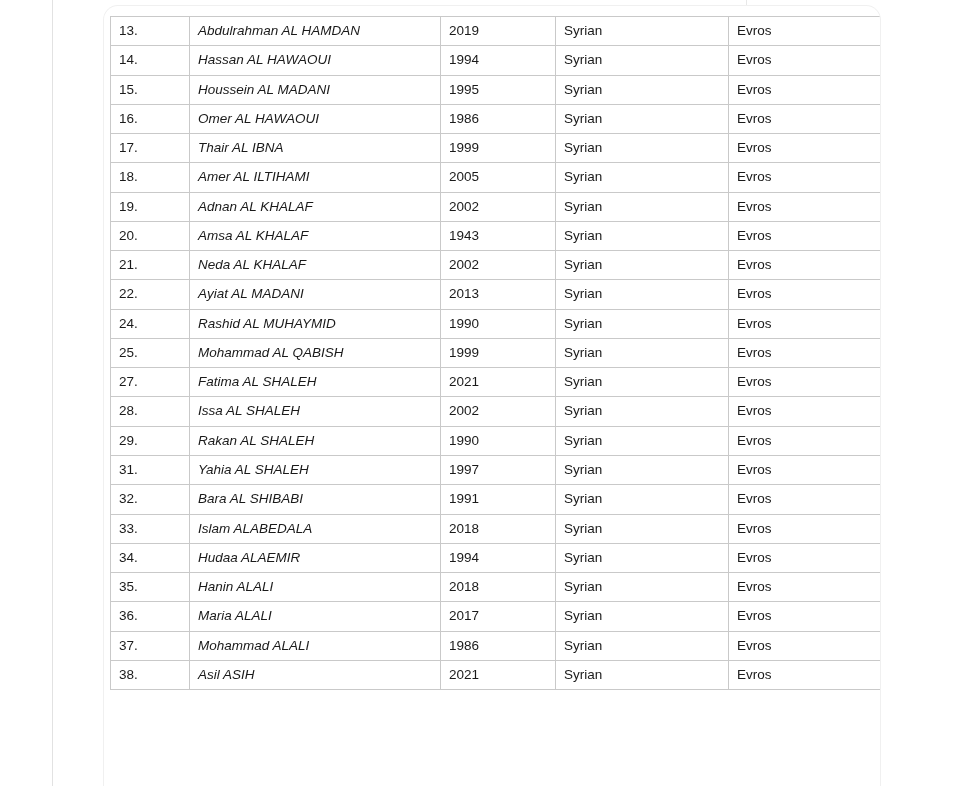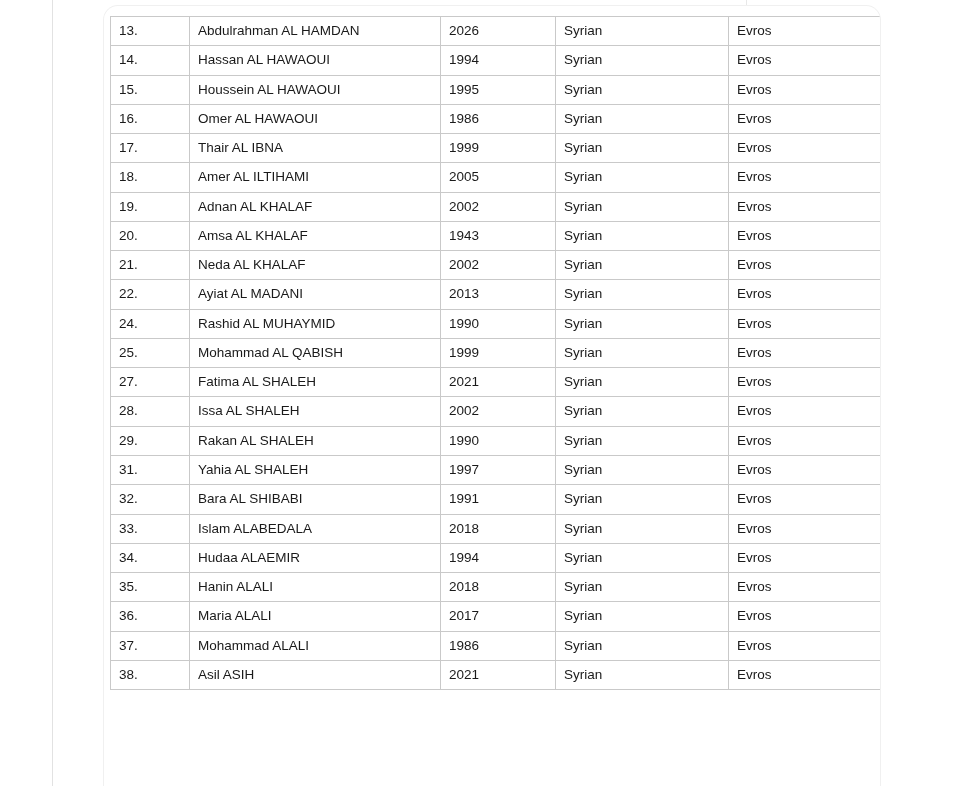--- a/index.html
+++ b/index.html
@@ -62,20 +62,21 @@
     line-height: 1.28;
     color: #1a1a1a;
     height: 17px;
   }
   td.col-num {
     width: 62px;
     padding-left: 14px;
   }
   td.col-name {
     width: 234px;
+    font-style: italic;
   }
   td.col-year {
     width: 98px;
   }
   td.col-nat {
     width: 156px;
   }
   td.col-loc {
     width: 208px;
   }
@@ -86,34 +87,34 @@
 <div class="page">
   <div class="page-edge-left"></div>
   <div class="page-edge-right"></div>
 
   <div class="doc-sheet">
     <table class="listing">
       <tbody>
           <tr>
             <td class="col-num">13.</td>
             <td class="col-name">Abdulrahman AL HAMDAN</td>
-            <td class="col-year">2026</td>
+            <td class="col-year">2019</td>
             <td class="col-nat">Syrian</td>
             <td class="col-loc">Evros</td>
           </tr>
           <tr>
             <td class="col-num">14.</td>
             <td class="col-name">Hassan AL HAWAOUI</td>
             <td class="col-year">1994</td>
             <td class="col-nat">Syrian</td>
             <td class="col-loc">Evros</td>
           </tr>
           <tr>
             <td class="col-num">15.</td>
-            <td class="col-name">Houssein AL HAWAOUI</td>
+            <td class="col-name">Houssein AL MADANI</td>
             <td class="col-year">1995</td>
             <td class="col-nat">Syrian</td>
             <td class="col-loc">Evros</td>
           </tr>
           <tr>
             <td class="col-num">16.</td>
             <td class="col-name">Omer AL HAWAOUI</td>
             <td class="col-year">1986</td>
             <td class="col-nat">Syrian</td>
             <td class="col-loc">Evros</td>

